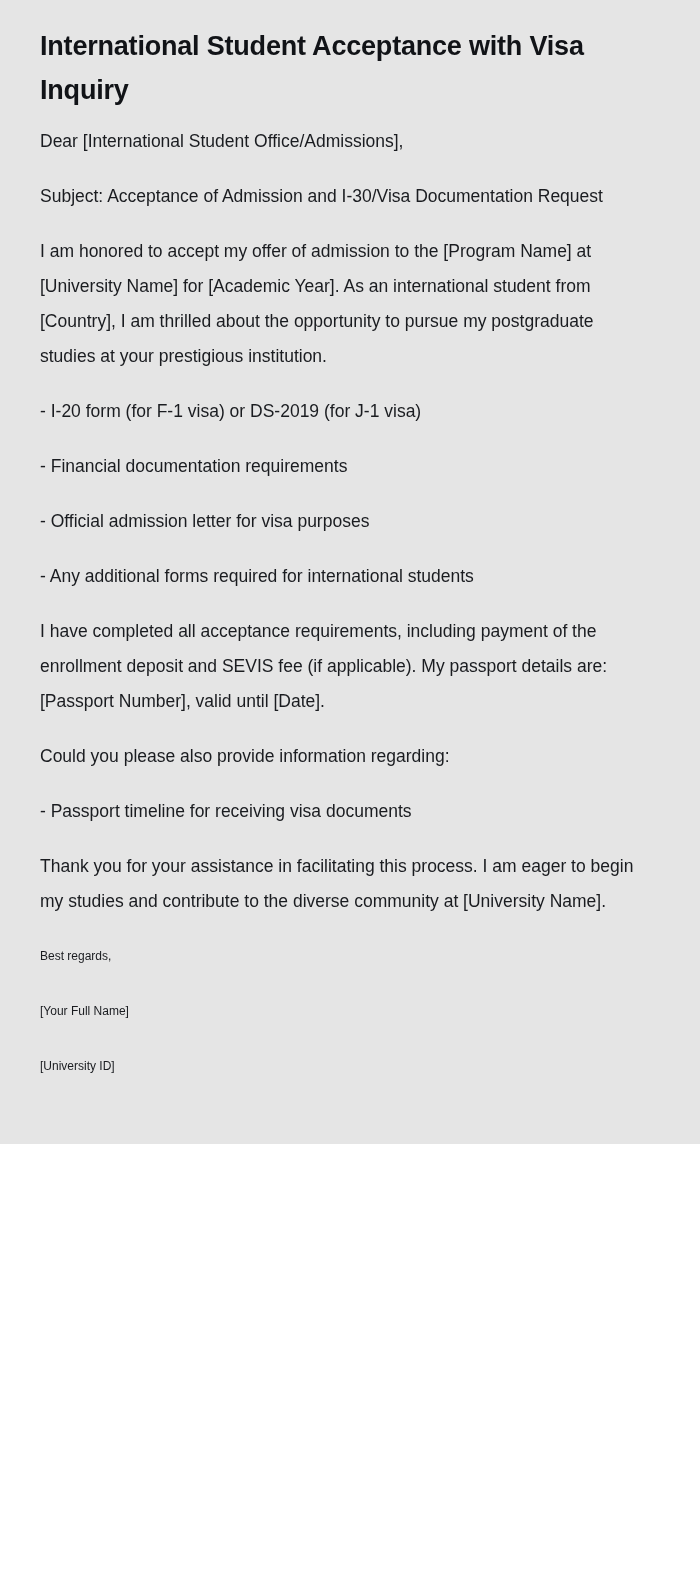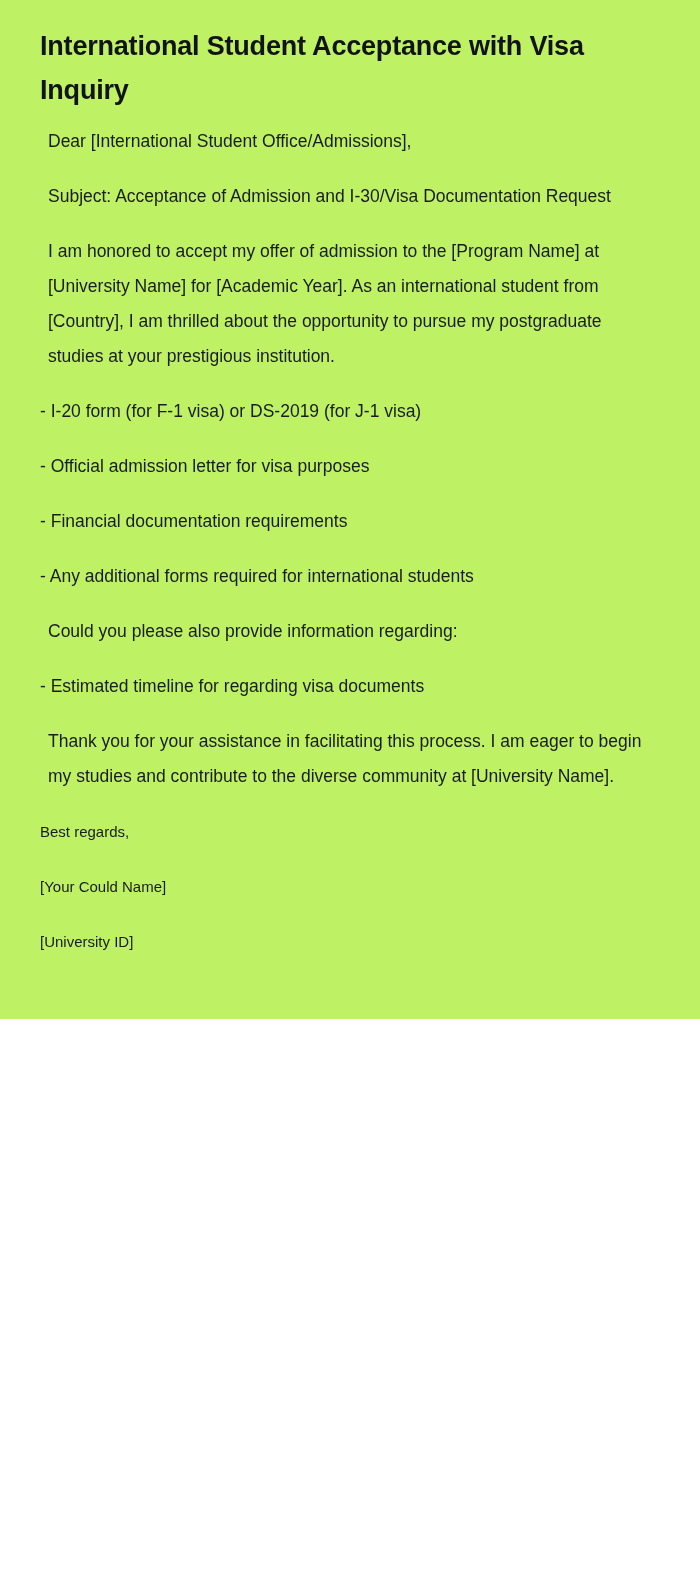--- a/index.html
+++ b/index.html
@@ -11,53 +11,53 @@
     width: 700px;
     min-height: 1574px;
     font-family: "Liberation Sans", "DejaVu Sans", sans-serif;
     color: #16181c;
     -webkit-font-smoothing: antialiased;
   }
   .page {
     width: 700px;
     box-sizing: border-box;
     padding: 24px 40px 40px 40px;
-    background: #bef264;
+    background: #e5e5e5;
   }
   .doc-title {
     font-family: "Liberation Sans", "DejaVu Sans", sans-serif;
     font-size: 27px;
     font-weight: 700;
     line-height: 44px;
     letter-spacing: -0.2px;
     color: #111317;
     margin: 0 0 12px 0;
     max-width: 560px;
   }
   .body-block {
     font-size: 17.5px;
     line-height: 35px;
     color: #1a1c20;
-    margin: 0 0 20px 8px;
+    margin: 0 0 20px 0;
     font-weight: 400;
     max-width: 595px;
   }
   .body-block:last-child {
     margin-bottom: 0;
   }
   .list-line {
     font-size: 17.5px;
     line-height: 35px;
     color: #1a1c20;
     margin: 0 0 20px 0;
     font-weight: 400;
     max-width: 595px;
   }
   .sig-line {
-    font-size: 15px;
+    font-size: 12px;
     line-height: 35px;
     color: #1a1c20;
     margin: 0 0 20px 0;
     font-weight: 400;
   }
 </style>
 </head>
 <body>
 
 <div class="page">
@@ -65,29 +65,30 @@
   <h1 class="doc-title">International Student Acceptance with Visa Inquiry</h1>
 
   <p class="body-block">Dear [International Student Office/Admissions],</p>
 
   <p class="body-block">Subject: Acceptance of Admission and I-30/Visa Documentation Request</p>
 
   <p class="body-block">I am honored to accept my offer of admission to the [Program Name] at [University Name] for [Academic Year]. As an international student from [Country], I am thrilled about the opportunity to pursue my postgraduate studies at your prestigious institution.</p>
 
 
   <p class="list-line">- I-20 form (for F-1 visa) or DS-2019 (for J-1 visa)</p>
+  <p class="list-line">- Financial documentation requirements</p>
   <p class="list-line">- Official admission letter for visa purposes</p>
-  <p class="list-line">- Financial documentation requirements</p>
   <p class="list-line">- Any additional forms required for international students</p>
 
+  <p class="body-block">I have completed all acceptance requirements, including payment of the enrollment deposit and SEVIS fee (if applicable). My passport details are: [Passport Number], valid until [Date].</p>
 
   <p class="body-block">Could you please also provide information regarding:</p>
 
-  <p class="list-line">- Estimated timeline for regarding visa documents</p>
+  <p class="list-line">- Passport timeline for receiving visa documents</p>
 
   <p class="body-block">Thank you for your assistance in facilitating this process. I am eager to begin my studies and contribute to the diverse community at [University Name].</p>
 
   <p class="sig-line">Best regards,</p>
 
-  <p class="sig-line">[Your Could Name]</p>
+  <p class="sig-line">[Your Full Name]</p>
   <p class="sig-line">[University ID]</p>
 
 </div>
 
 </body></html>

